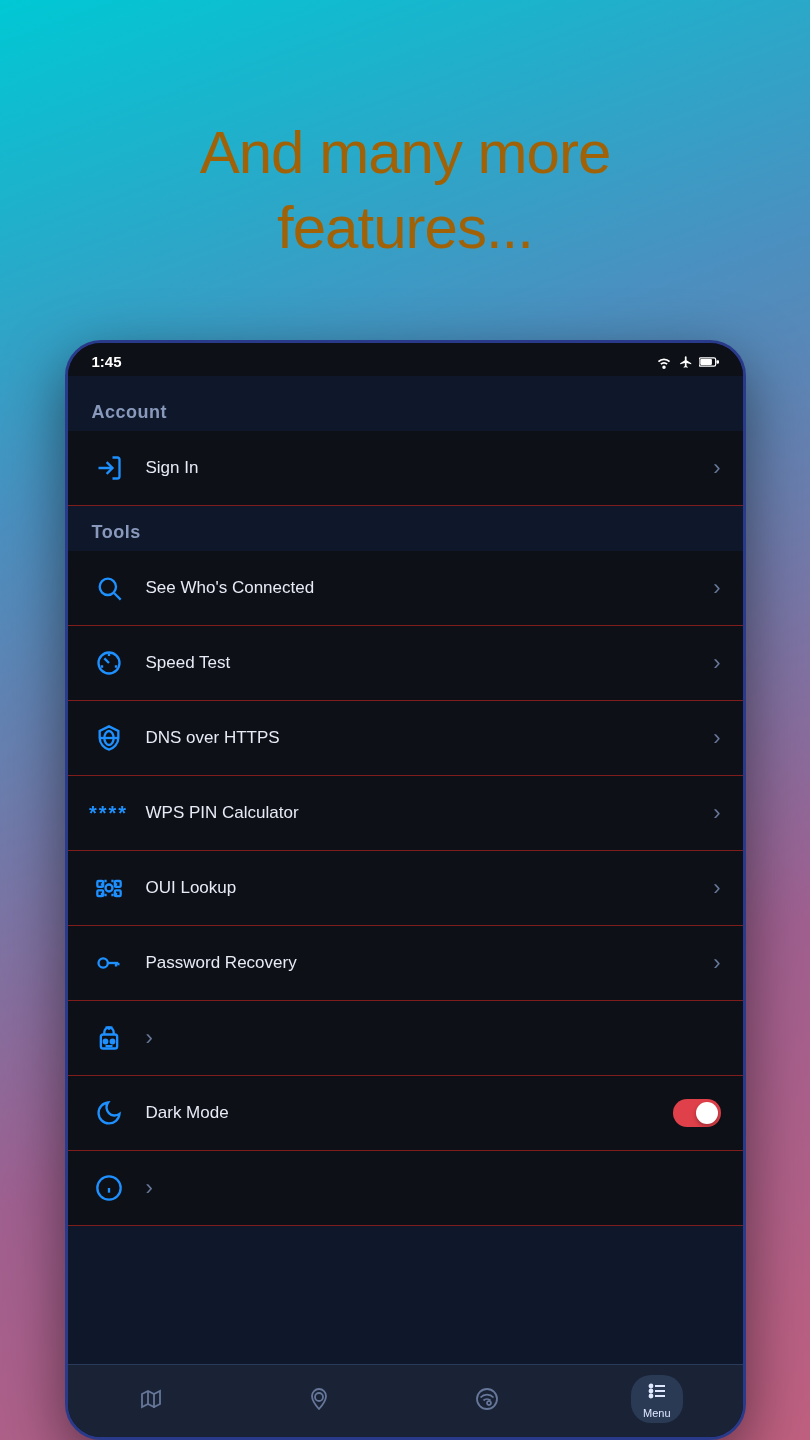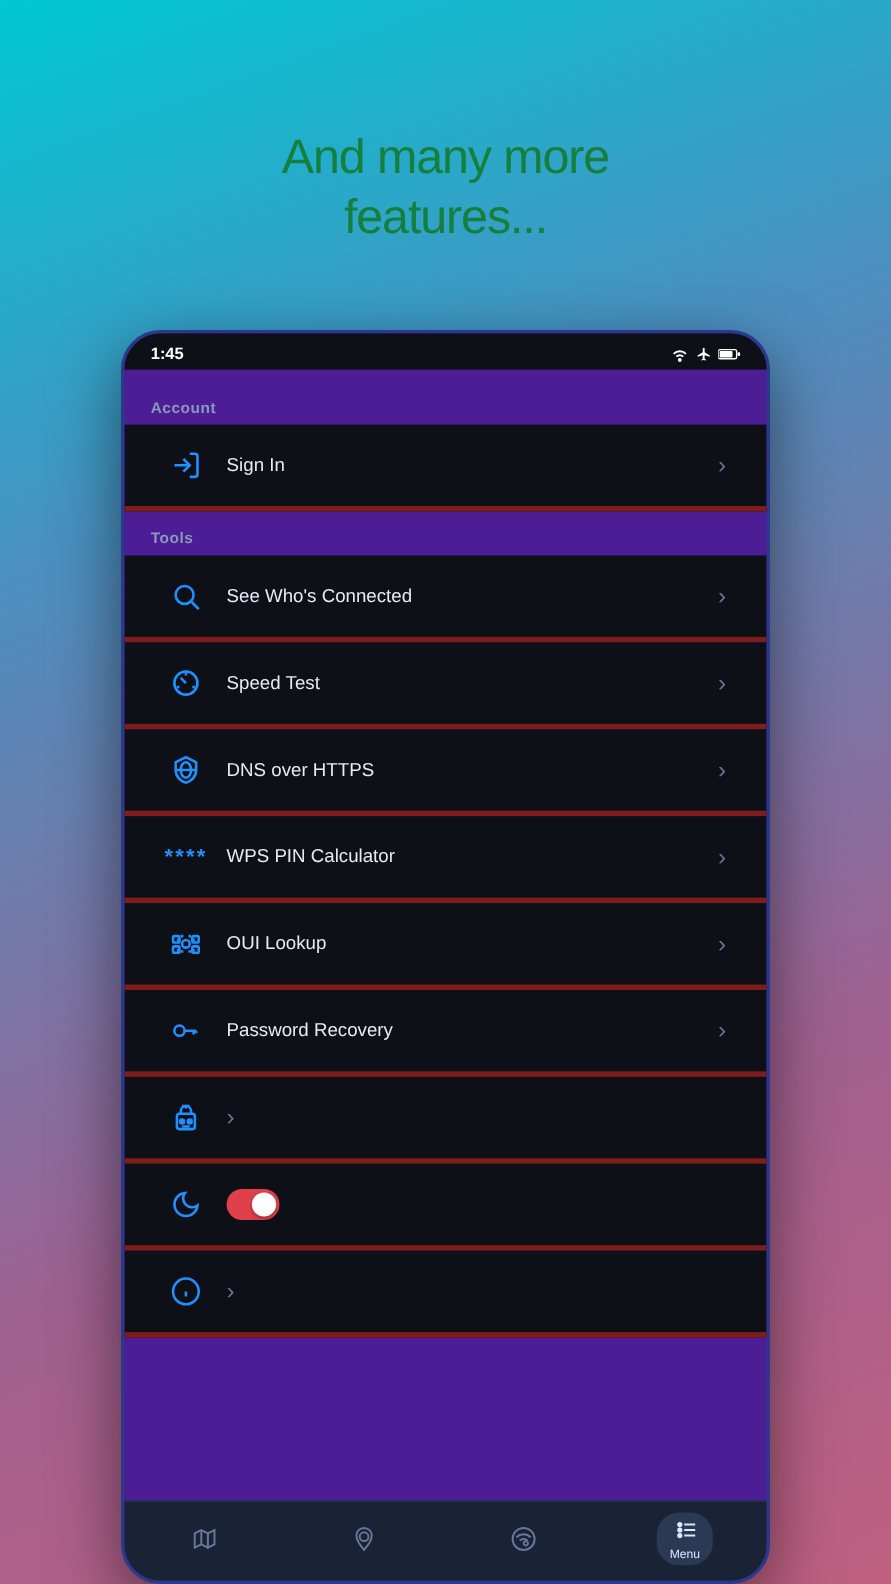--- a/index.html
+++ b/index.html
@@ -11,33 +11,33 @@
       font-family: 'Segoe UI', Arial, sans-serif;
       background: linear-gradient(160deg, #00c8d4 0%, #4a90c0 30%, #a06090 70%, #c06080 100%);
       display: flex;
       flex-direction: column;
       align-items: center;
       justify-content: flex-start;
     }
 
     .hero-text {
       text-align: center;
-      color: #15803d;
+      color: #a16207;
       padding: 60px 80px 40px 80px;
-      font-size: 44px;
+      font-size: 60px;
       font-weight: 300;
       line-height: 1.25;
       letter-spacing: -1px;
     }
 
     .phone-container {
-      width: 590px;
+      width: 681px;
       border-radius: 36px;
       border: 3px solid #2a3a8a;
-      background: #4c1d95;
+      background: #0f172a;
       overflow: hidden;
       box-shadow: 0 20px 60px rgba(0,0,0,0.5);
       flex: 1;
       display: flex;
       flex-direction: column;
     }
 
     .status-bar {
       background: #0d1117;
       display: flex;
@@ -56,31 +56,31 @@
     }
 
     .menu-content {
       flex: 1;
       overflow-y: auto;
       padding: 10px 0;
     }
 
     .section-label {
       color: #8899bb;
-      font-size: 14px;
+      font-size: 18px;
       font-weight: 600;
       letter-spacing: 0.5px;
       padding: 16px 24px 8px;
     }
 
     .menu-item {
       display: flex;
       align-items: center;
-      padding: 18px 37px;
-      border-bottom: 5px solid #7f1d1d;
+      padding: 18px 22px;
+      border-bottom: 1px solid #7f1d1d;
       cursor: pointer;
       background: #0d1117;
       transition: background 0.15s;
     }
 
     .menu-icon {
       width: 38px;
       height: 38px;
       display: flex;
       align-items: center;
@@ -133,21 +133,21 @@
       border-top: 1px solid #2a3a5a;
       display: flex;
       justify-content: space-around;
       align-items: center;
       padding: 10px 0 14px;
     }
 
     .nav-item {
       display: flex;
       flex-direction: column;
-      align-items: flex-end;
+      align-items: center;
       gap: 4px;
       color: #667799;
       font-size: 11px;
       cursor: pointer;
       padding: 4px 12px;
       border-radius: 20px;
     }
 
     .nav-item.active {
       background: #2a3a55;
@@ -290,20 +290,21 @@
           </svg>
         </div>
         <span class="chevron" style="font-size: 22px;">›</span>
       </div>
       <div class="menu-item">
         <div class="menu-icon">
           <svg viewBox="0 0 24 24" fill="none" stroke="#1e90ff" stroke-width="2">
             <path d="M21 12.79A9 9 0 1 1 11.21 3 7 7 0 0 0 21 12.79z"></path>
           </svg>
         </div>
+        <div class="menu-label">Dark Mode</div>
         <div class="toggle"></div>
       </div>
       <div class="menu-item">
         <div class="menu-icon">
           <svg viewBox="0 0 24 24" fill="none" stroke="#1e90ff" stroke-width="2">
             <circle cx="12" cy="12" r="10"></circle>
             <line x1="12" y1="16" x2="12" y2="12"></line>
             <line x1="12" y1="8" x2="12.01" y2="8"></line>
           </svg>
         </div>

